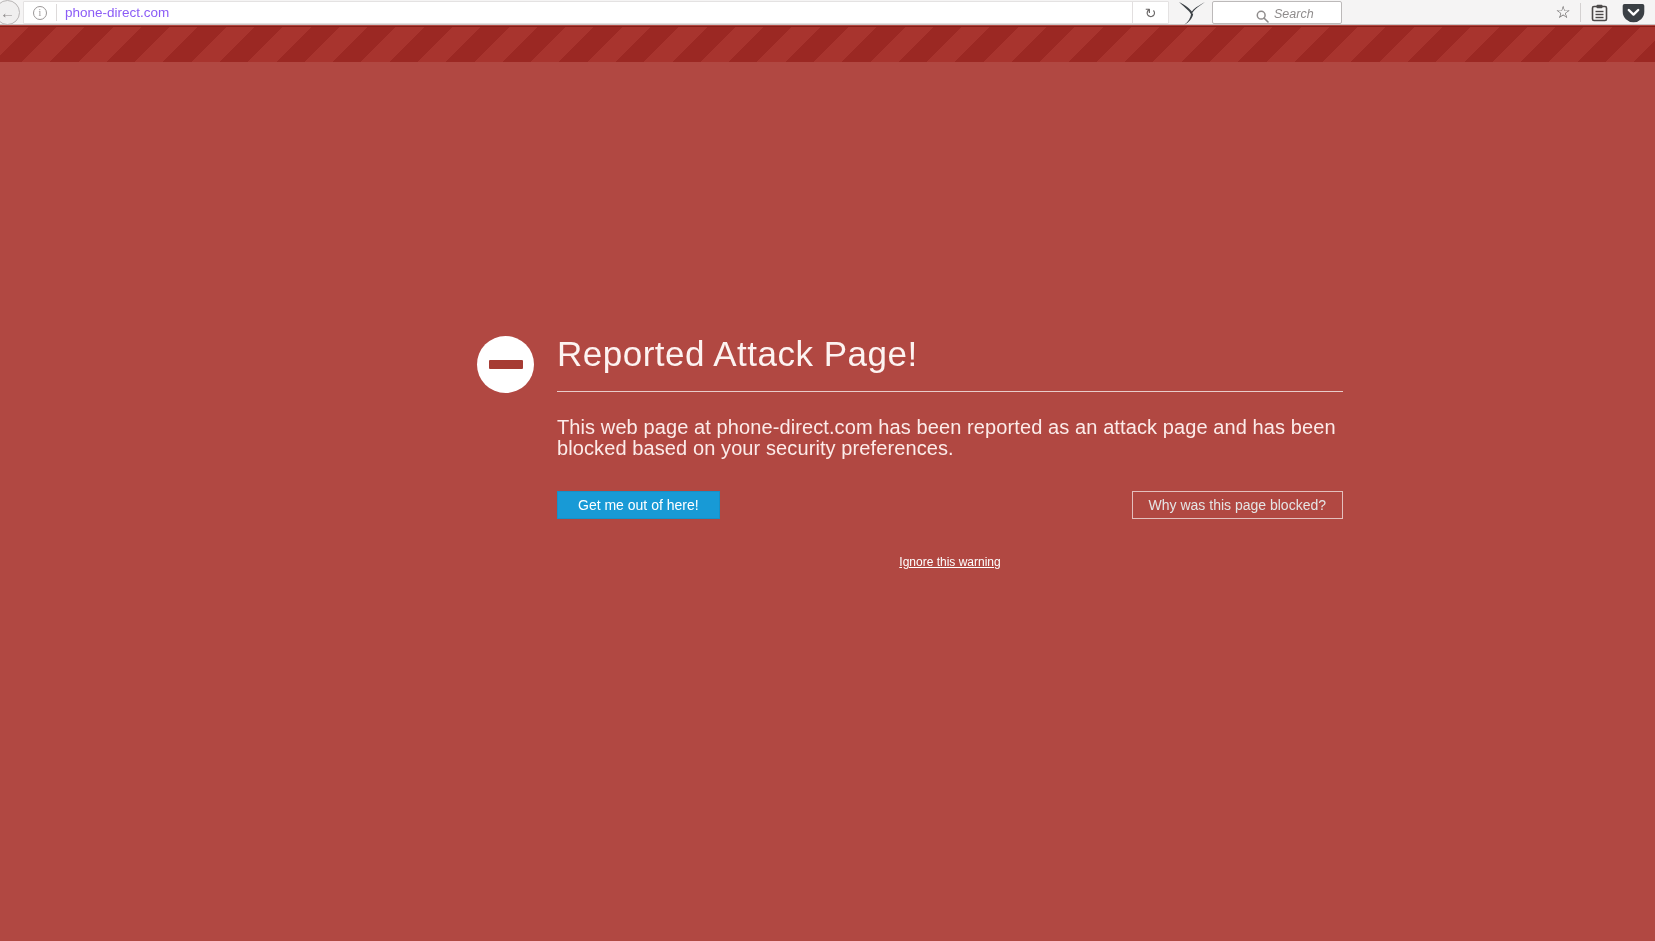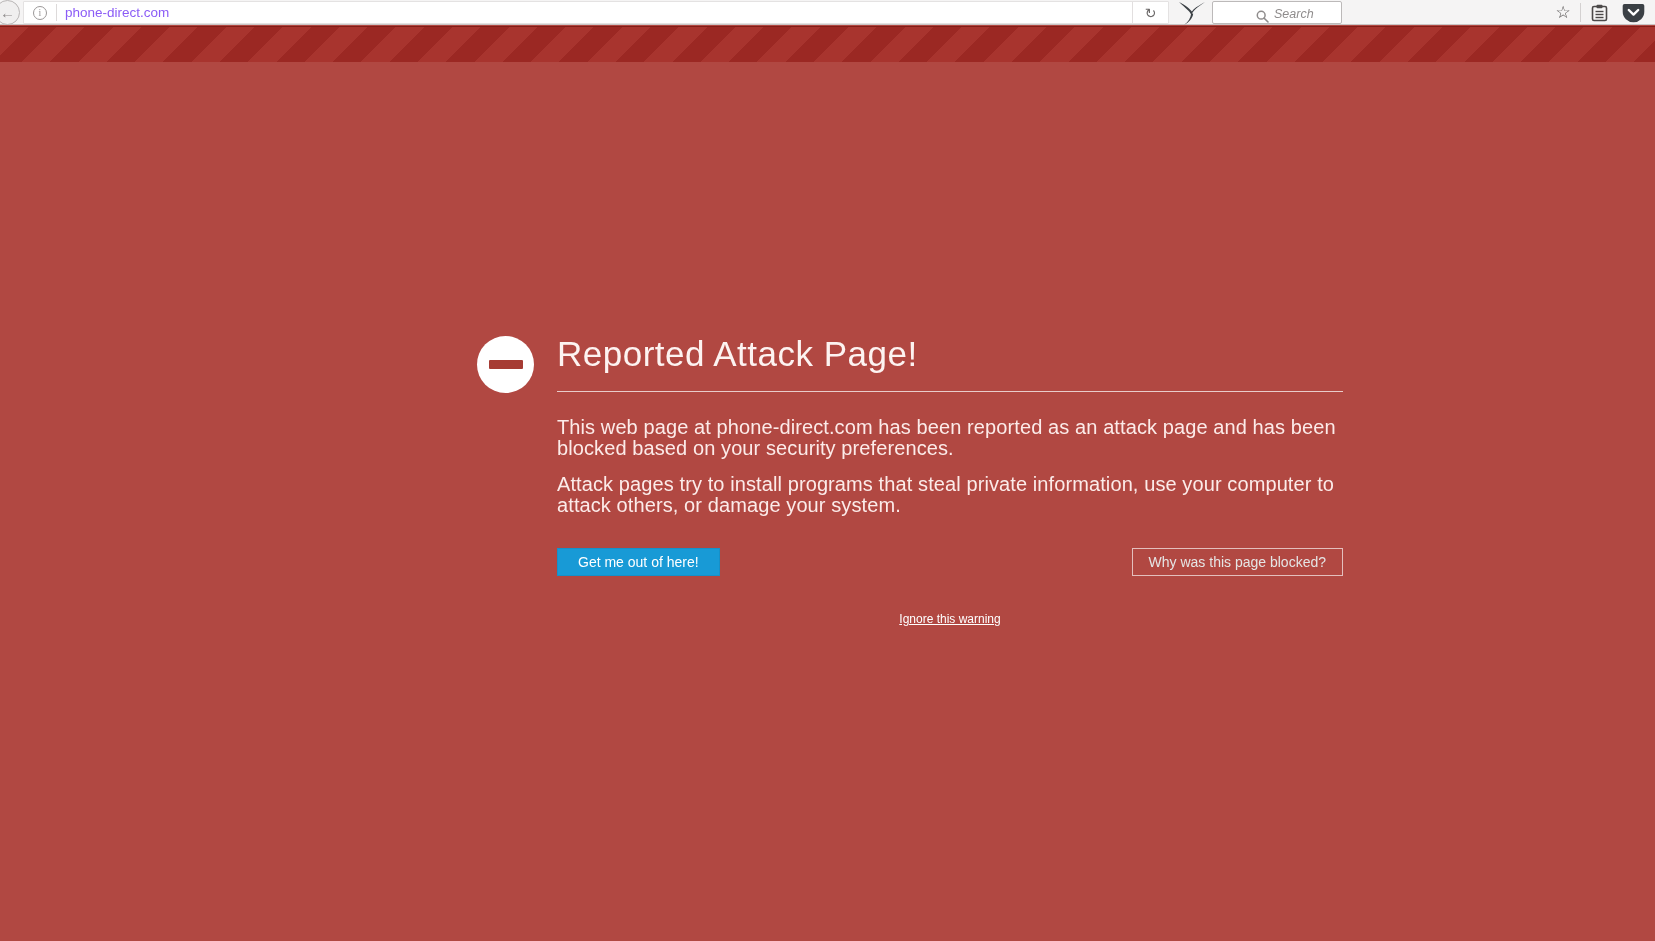--- a/index.html
+++ b/index.html
@@ -195,21 +195,20 @@
 
   <div class="blocked-icon">
     <div class="bar"></div>
   </div>
 
   <div class="content">
     <h1>Reported Attack Page!</h1>
     <hr class="rule">
 
     <p>This web page at phone-direct.com has been reported as an attack page and has been blocked based on your security preferences.</p>
-    <p>Attack pages try to install programs that steal private information, use your computer to attack others, or damage your system.</p>
 
     <div class="btn-row">
       <button class="btn btn-primary">Get me out of here!</button>
       <button class="btn btn-secondary">Why was this page blocked?</button>
     </div>
 
     <div class="link-row">
       <a class="ignore-link" href="#">Ignore this warning</a>
     </div>
   </div>

